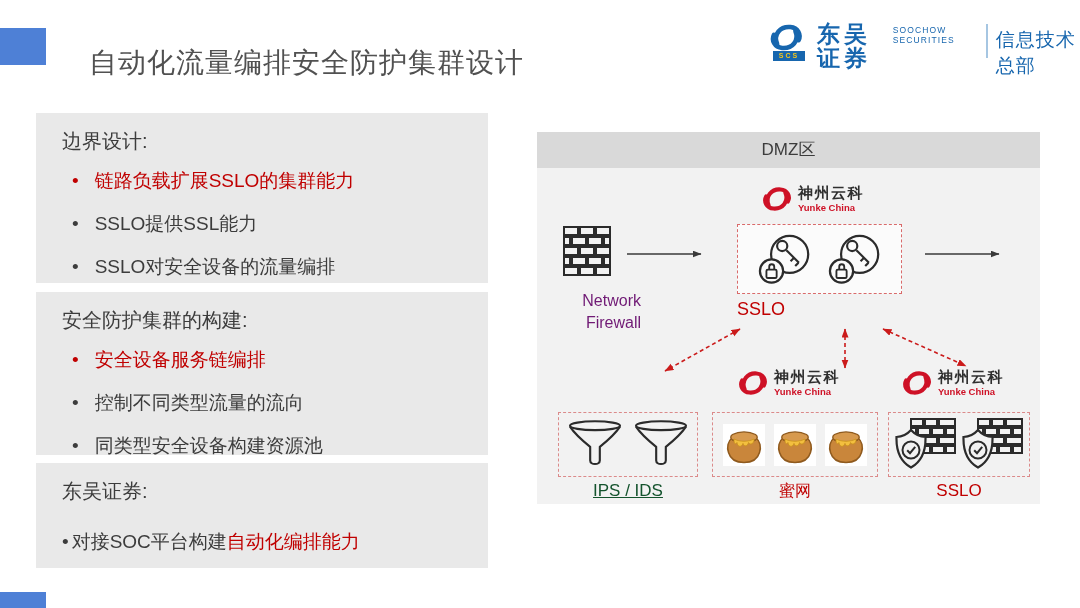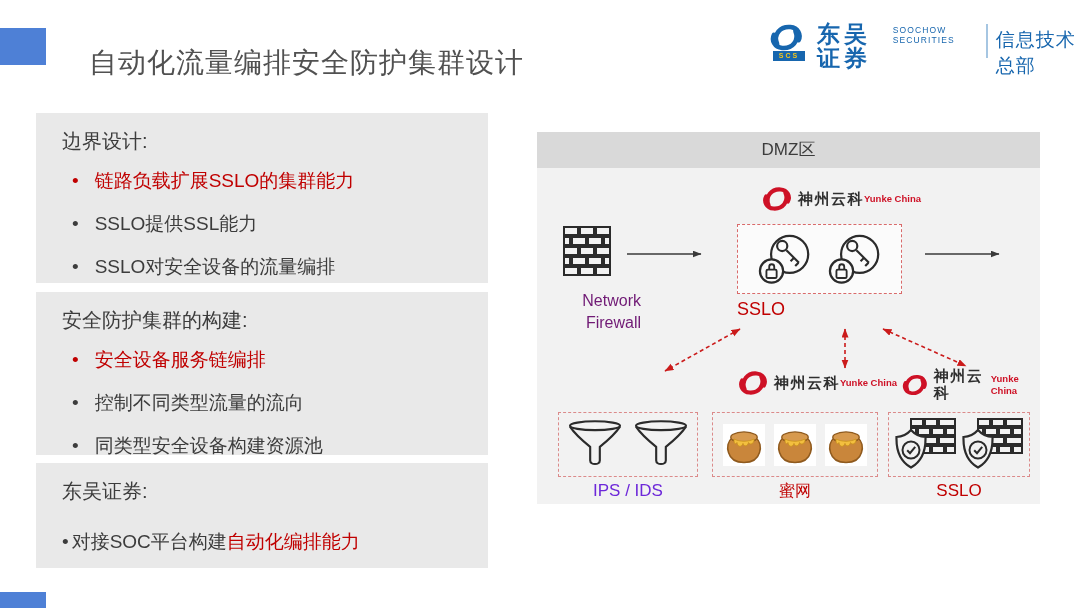--- a/index.html
+++ b/index.html
@@ -42,39 +42,39 @@
   .dmz-header{height:36px;background:#D9D9D9;text-align:center;line-height:36px;
               font-size:17px;color:#3C3C3C;}
   .dmz-body{position:relative;height:336px;background:#F2F2F2;}
   .abs{position:absolute;}
   .arrow-layer{position:absolute;left:0;top:0;pointer-events:none;}
 
   .fw-icon{left:26px;top:58px;}
   .fw-label{left:14px;top:122px;width:90px;text-align:right;font-size:16px;color:#701a75;line-height:1.35;}
 
   .vendor-logo{position:absolute;display:flex;align-items:center;}
-  .vendor-text{margin-left:5px;display:flex;flex-direction:row;align-items:center;}
+  .vendor-text{margin-left:5px;display:flex;flex-direction:column;align-items:flex-start;}
   .vendor-cn{font-size:15px;font-weight:bold;color:#2F2F2F;letter-spacing:1.5px;line-height:1.1;}
   .vendor-en{font-size:9.5px;font-weight:bold;color:#CE1126;line-height:1.2;}
   .vl-sslo{left:224px;top:16px;}
   .vl-mi{left:200px;top:200px;}
   .vl-awaf{left:364px;top:200px;}
 
   .sslo-box{left:200px;top:56px;width:165px;height:70px;border:1.5px dashed #D96A6A;
             background:#FBFBFB;box-sizing:border-box;display:flex;align-items:center;
             justify-content:center;gap:14px;}
   .sslo-label{left:200px;top:131px;width:165px;text-align:left;color:#C00000;font-size:18px;}
 
   .node-box{position:absolute;top:244px;height:65px;border:1.5px dashed #DB8A8A;box-sizing:border-box;
             display:flex;align-items:center;justify-content:center;}
   .box-ips{left:21px;width:140px;gap:8px;}
   .box-mi{left:175px;width:166px;gap:9px;}
   .box-awaf{left:351px;width:142px;gap:5px;}
   .node-label{position:absolute;top:313px;text-align:center;font-size:17px;}
-  .lbl-ips{left:21px;width:140px;color:#6d28d9;}
+  .lbl-ips{left:21px;width:140px;color:#14532d;text-decoration:underline;}
   .lbl-mi{left:175px;width:166px;color:#C00000;font-size:16px;}
   .lbl-awaf{left:351px;width:142px;color:#C00000;}
 </style>
 </head>
 <body>
 
 <svg width="0" height="0" style="position:absolute" aria-hidden="true">
   <defs>
     <symbol id="sym-bricks" viewBox="0 0 48 50">
       <g stroke="#2B2B2B" stroke-width="2" fill="none">

